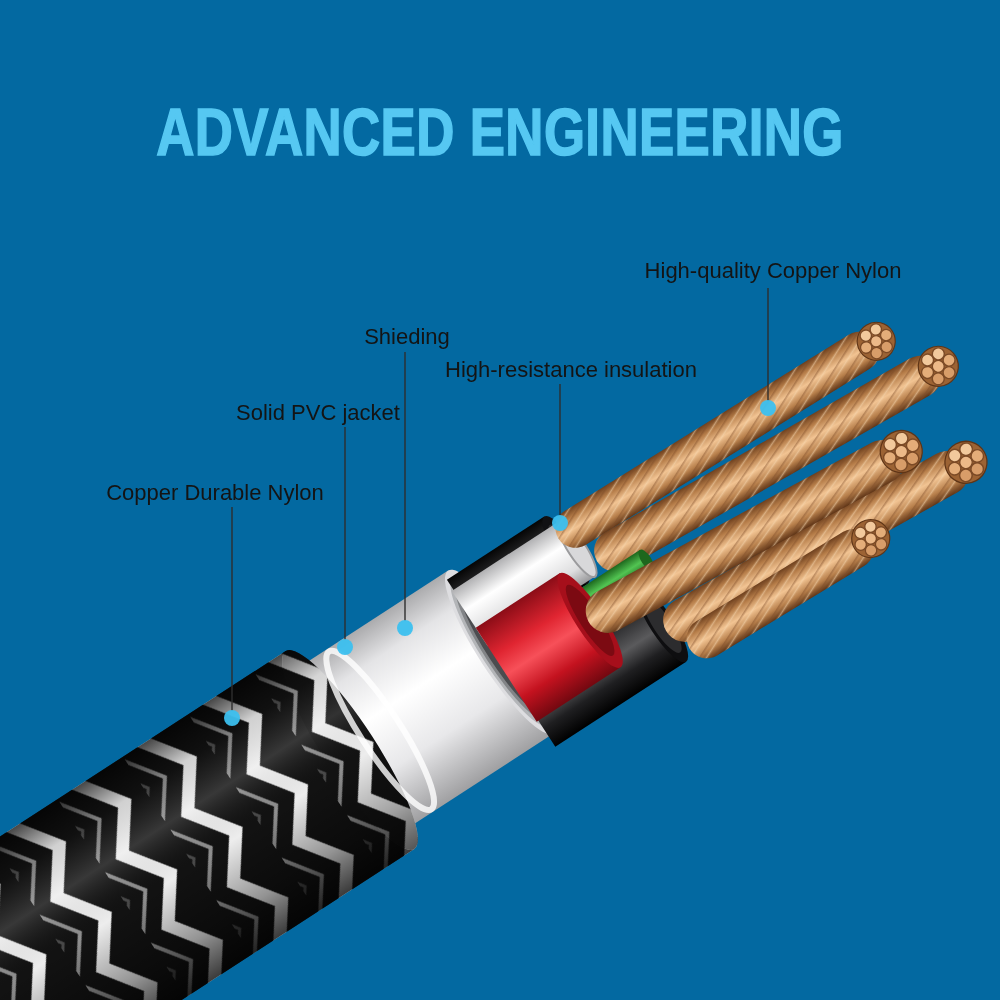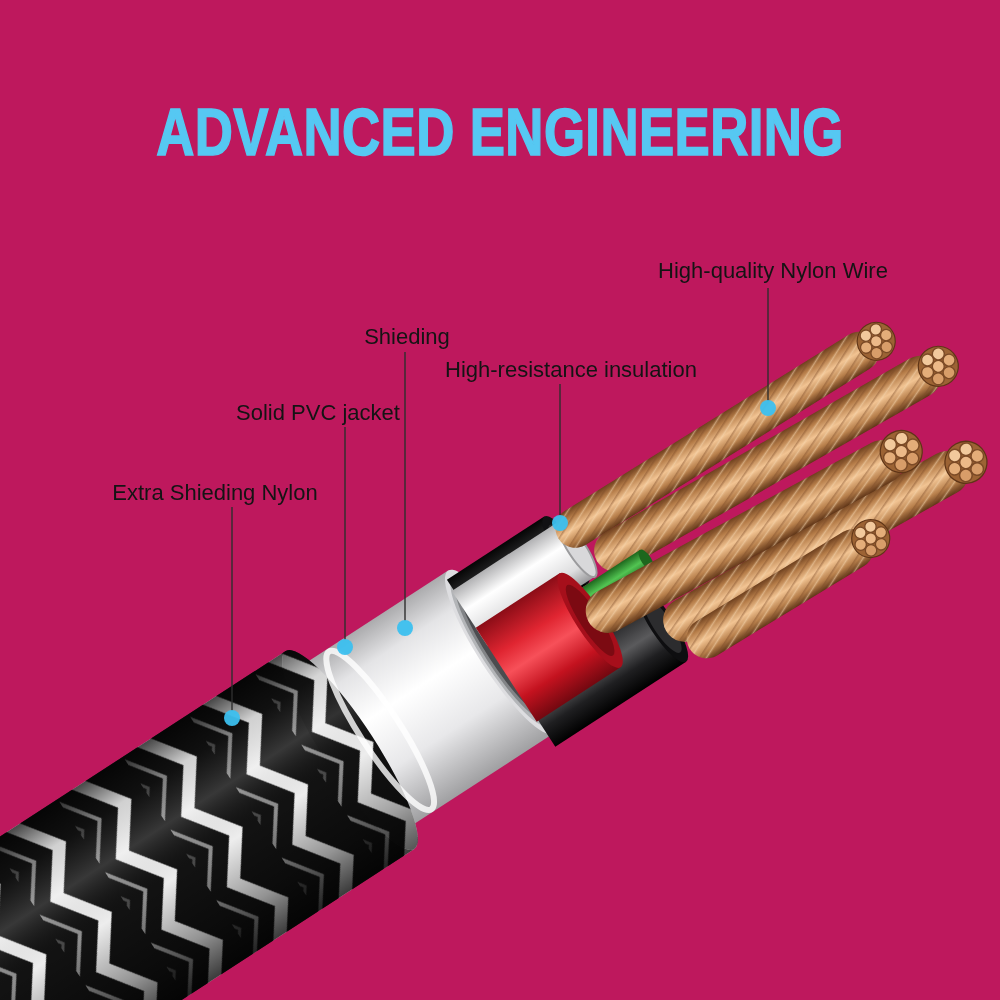--- a/index.html
+++ b/index.html
@@ -2,21 +2,21 @@
 <html style="--title: #56c8f2; --dot: #3cc0ef; --label_text: #141414; --copper: #e0a877; --wire_red: #e02531; --wire_green: #3fae3f; --wire_black: #1a1a1a; --jacket_white: #f4f4f6; --braid_black: #141414; --braid_white: #ececec;"><head>
 <meta charset="utf-8">
 <style>
   :root{
     --title:#56c8f2;
     --dot:#3cc0ef;
     --label_text:#141414;
   }
   html,body{margin:0;padding:0;background:#ffffff;}
   body{width:1000px;height:1000px;overflow:hidden;font-family:"Liberation Sans",sans-serif;}
-  .stage{position:relative;width:1000px;height:1000px;background:#be185d;}
+  .stage{position:relative;width:1000px;height:1000px;background:#0369a1;}
   .stage > svg{position:absolute;left:0;top:0;}
   .title{
     position:absolute;left:0;top:96px;width:1000px;text-align:center;
     font-size:66px;font-weight:800;letter-spacing:0.5px;line-height:1.1;
     color:var(--title);
     -webkit-text-stroke:1.6px var(--title);
     transform:scaleX(0.8);transform-origin:50% 50%;
     white-space:nowrap;
   }
   .callout{
@@ -192,19 +192,19 @@
       <circle cx="768" cy="408" r="8" style="fill:var(--dot,#3cc0ef)" opacity="0.95"></circle>
       <circle cx="405" cy="628" r="8" style="fill:var(--dot,#3cc0ef)" opacity="0.95"></circle>
       <circle cx="560" cy="523" r="8" style="fill:var(--dot,#3cc0ef)" opacity="0.95"></circle>
       <circle cx="345" cy="647" r="8" style="fill:var(--dot,#3cc0ef)" opacity="0.95"></circle>
       <circle cx="232" cy="718" r="8" style="fill:var(--dot,#3cc0ef)" opacity="0.95"></circle>
     </g>
   </svg>
 
   <div class="title">ADVANCED ENGINEERING</div>
 
-  <div class="callout" style="left:773px;top:258px">High-quality Nylon Wire</div>
+  <div class="callout" style="left:773px;top:258px">High-quality Copper Nylon</div>
   <div class="callout" style="left:407px;top:324px">Shieding</div>
   <div class="callout" style="left:318px;top:400px">Solid PVC jacket</div>
   <div class="callout" style="left:571px;top:357px">High-resistance insulation</div>
-  <div class="callout" style="left:215px;top:480px">Extra Shieding Nylon</div>
+  <div class="callout" style="left:215px;top:480px">Copper Durable Nylon</div>
 
 </div>
 
 </body></html>

